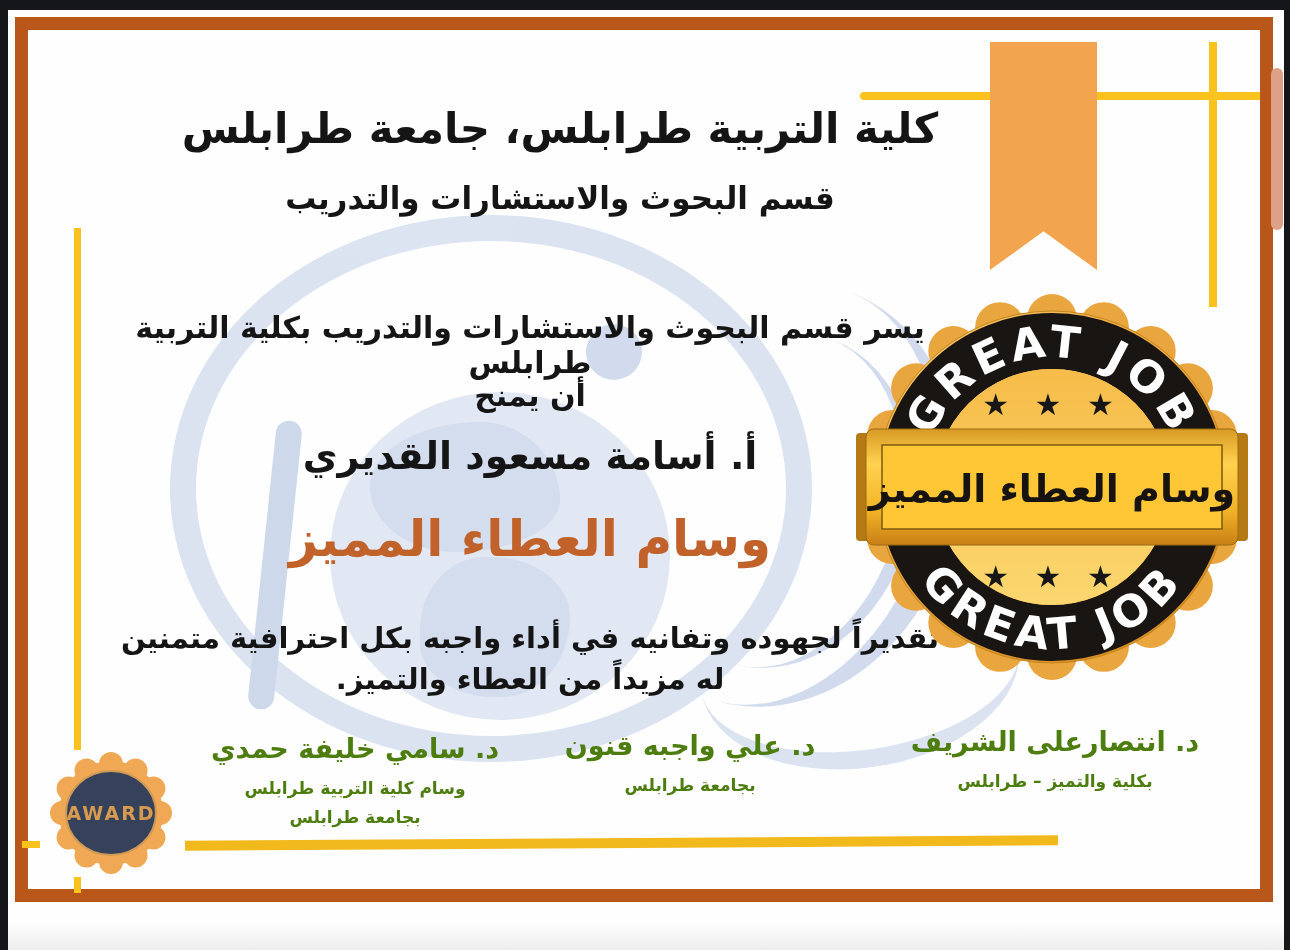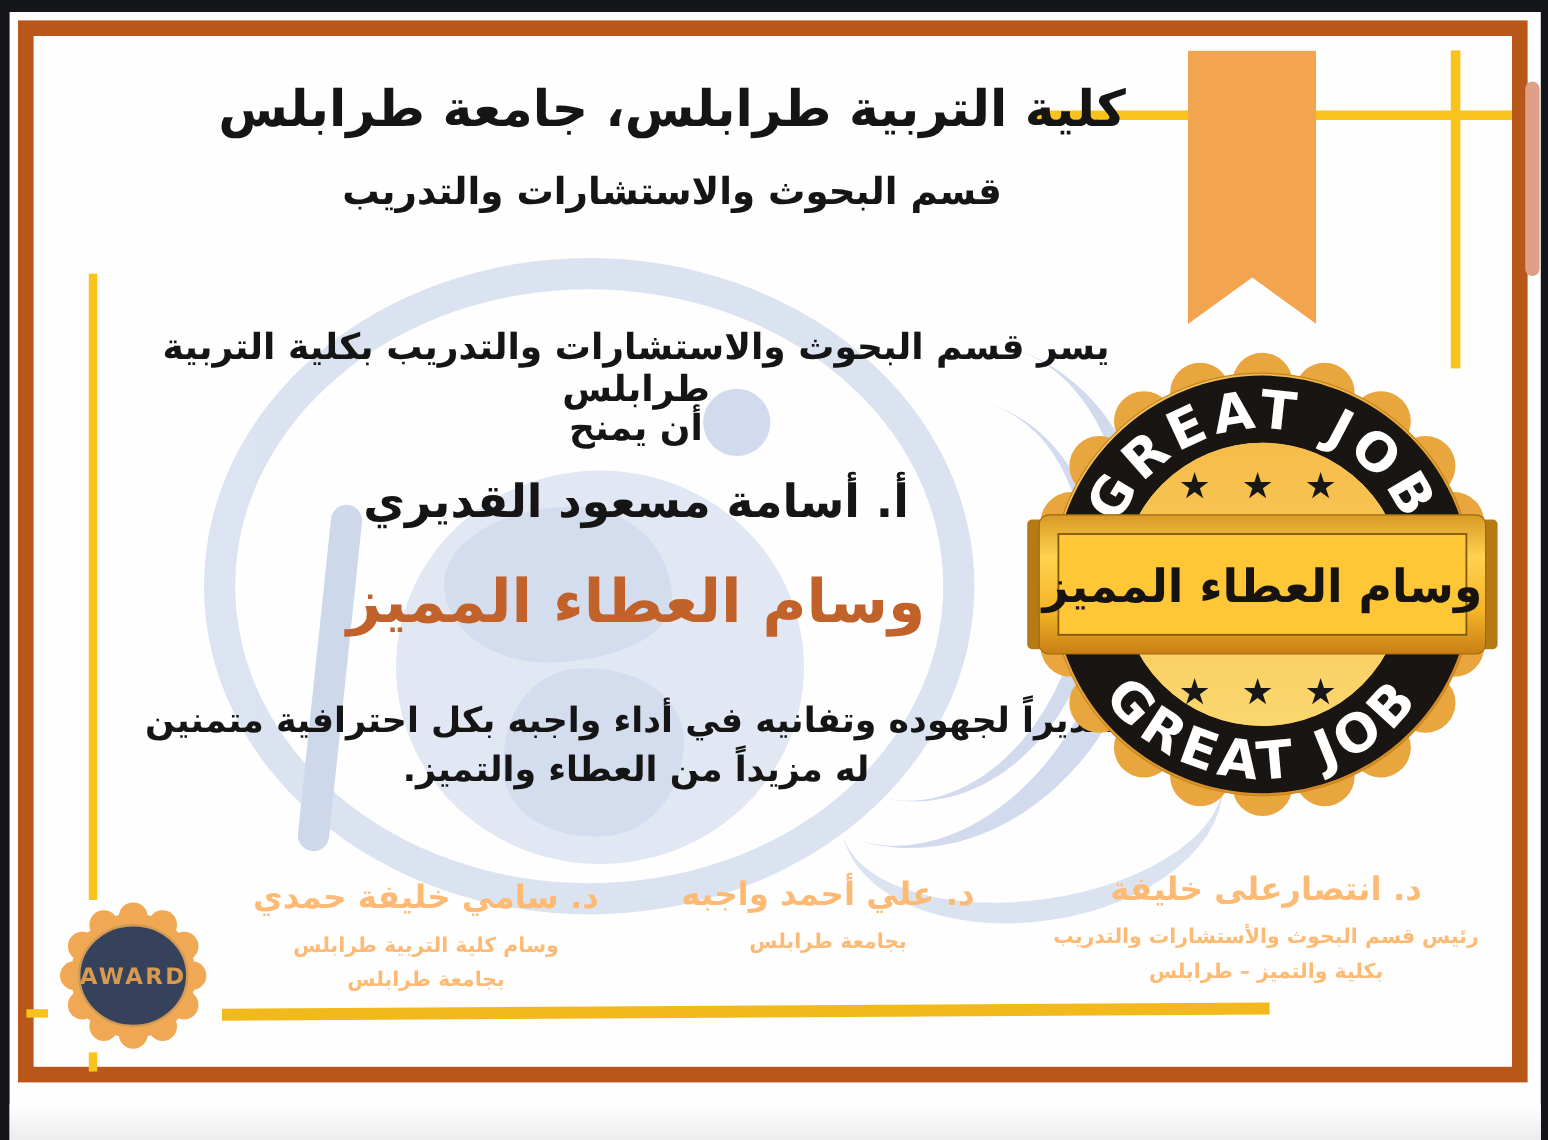--- a/index.html
+++ b/index.html
@@ -34,29 +34,29 @@
   .gl-v-left{left:74px;top:228px;width:7px;height:522px;}
   .gl-underline{left:185px;top:838px;width:873px;height:10px;transform:rotate(-0.35deg);background:#f2b91c;}
   .gl-dash-left{left:22px;top:841px;width:18px;height:7px;}
   .gl-dash-bottom{left:74px;top:877px;width:7px;height:16px;}
   
   .ribbon{position:absolute;left:990px;top:42px;width:107px;height:228px;background:#f3a44e;
     clip-path:polygon(0 0,100% 0,100% 100%,50% 83%,0 100%);}
   
   .scroll-thumb{position:absolute;left:1271px;top:68px;width:12px;height:162px;background:#dfa088;border-radius:6px;}
   
-  .txt{position:absolute;text-align:center;color:#151515;direction:rtl;}
+  .txt{position:absolute;text-align:center;color:#151515;direction:rtl;margin-top:38px;}
   .t-institution{left:140px;top:66px;width:840px;font-size:42px;font-weight:bold;}
   .t-department{left:150px;top:142px;width:820px;font-size:31px;font-weight:bold;}
   .t-intro{left:105px;top:272px;width:850px;font-size:30px;font-weight:bold;}
   .t-grant{left:105px;top:340px;width:850px;font-size:30px;font-weight:bold;}
   .t-recipient{left:105px;top:396px;width:850px;font-size:38px;font-weight:bold;}
   .t-award{left:105px;top:472px;width:850px;font-size:50px;font-weight:bold;color:#c2622b;}
   .t-appreciation{left:110px;top:580px;width:840px;font-size:29px;font-weight:bold;line-height:1.4;}
-  .sig{position:absolute;text-align:center;direction:rtl;color:#fdba74;}
+  .sig{position:absolute;text-align:center;direction:rtl;color:#4d7c0f;}
   .sig .sig-name{font-size:27px;font-weight:bold;margin-bottom:10px;}
   .sig .sig-role{font-size:17px;font-weight:bold;line-height:1.7;}
   .sig-right{left:870px;top:726px;width:370px;}
   .sig-middle{left:500px;top:730px;width:380px;}
   .sig-left{left:170px;top:733px;width:370px;}
   svg text{font-family:"DejaVu Sans",sans-serif;}
 </style>
 </head>
 <body>
 
@@ -174,26 +174,25 @@
         <circle cx="-0.0" cy="-49.0" r="12"></circle>
         <circle cx="24.5" cy="-42.4" r="12"></circle>
         <circle cx="42.4" cy="-24.5" r="12"></circle>
       </g>
     <circle r="52" fill="#f0a855"></circle>
     <ellipse rx="45" ry="42" fill="#36415c" stroke="#cf9a55" stroke-width="2"></ellipse>
     <text x="0" y="7" text-anchor="middle" font-size="19" font-weight="bold" letter-spacing="2" fill="#d89a4e">AWARD</text>
   </svg>
 
   <div class="sig sig-right">
-    <div class="sig-name" lang="ar">د. انتصارعلى خليفة</div>
-    <div class="sig-role" lang="ar">رئيس قسم البحوث والأستشارات والتدريب</div>
+    <div class="sig-name" lang="ar">د. انتصارعلى الشريف</div>
     <div class="sig-role" lang="ar">بكلية والتميز – طرابلس</div>
   </div>
   <div class="sig sig-middle">
-    <div class="sig-name" lang="ar">د. علي أحمد واجبه</div>
+    <div class="sig-name" lang="ar">د. علي واجبه قنون</div>
     <div class="sig-role" lang="ar">بجامعة طرابلس</div>
   </div>
   <div class="sig sig-left">
     <div class="sig-name" lang="ar">د. سامي خليفة حمدي</div>
     <div class="sig-role" lang="ar">وسام كلية التربية طرابلس</div>
     <div class="sig-role" lang="ar">بجامعة طرابلس</div>
   </div>
 </div>
 
 </body></html>

